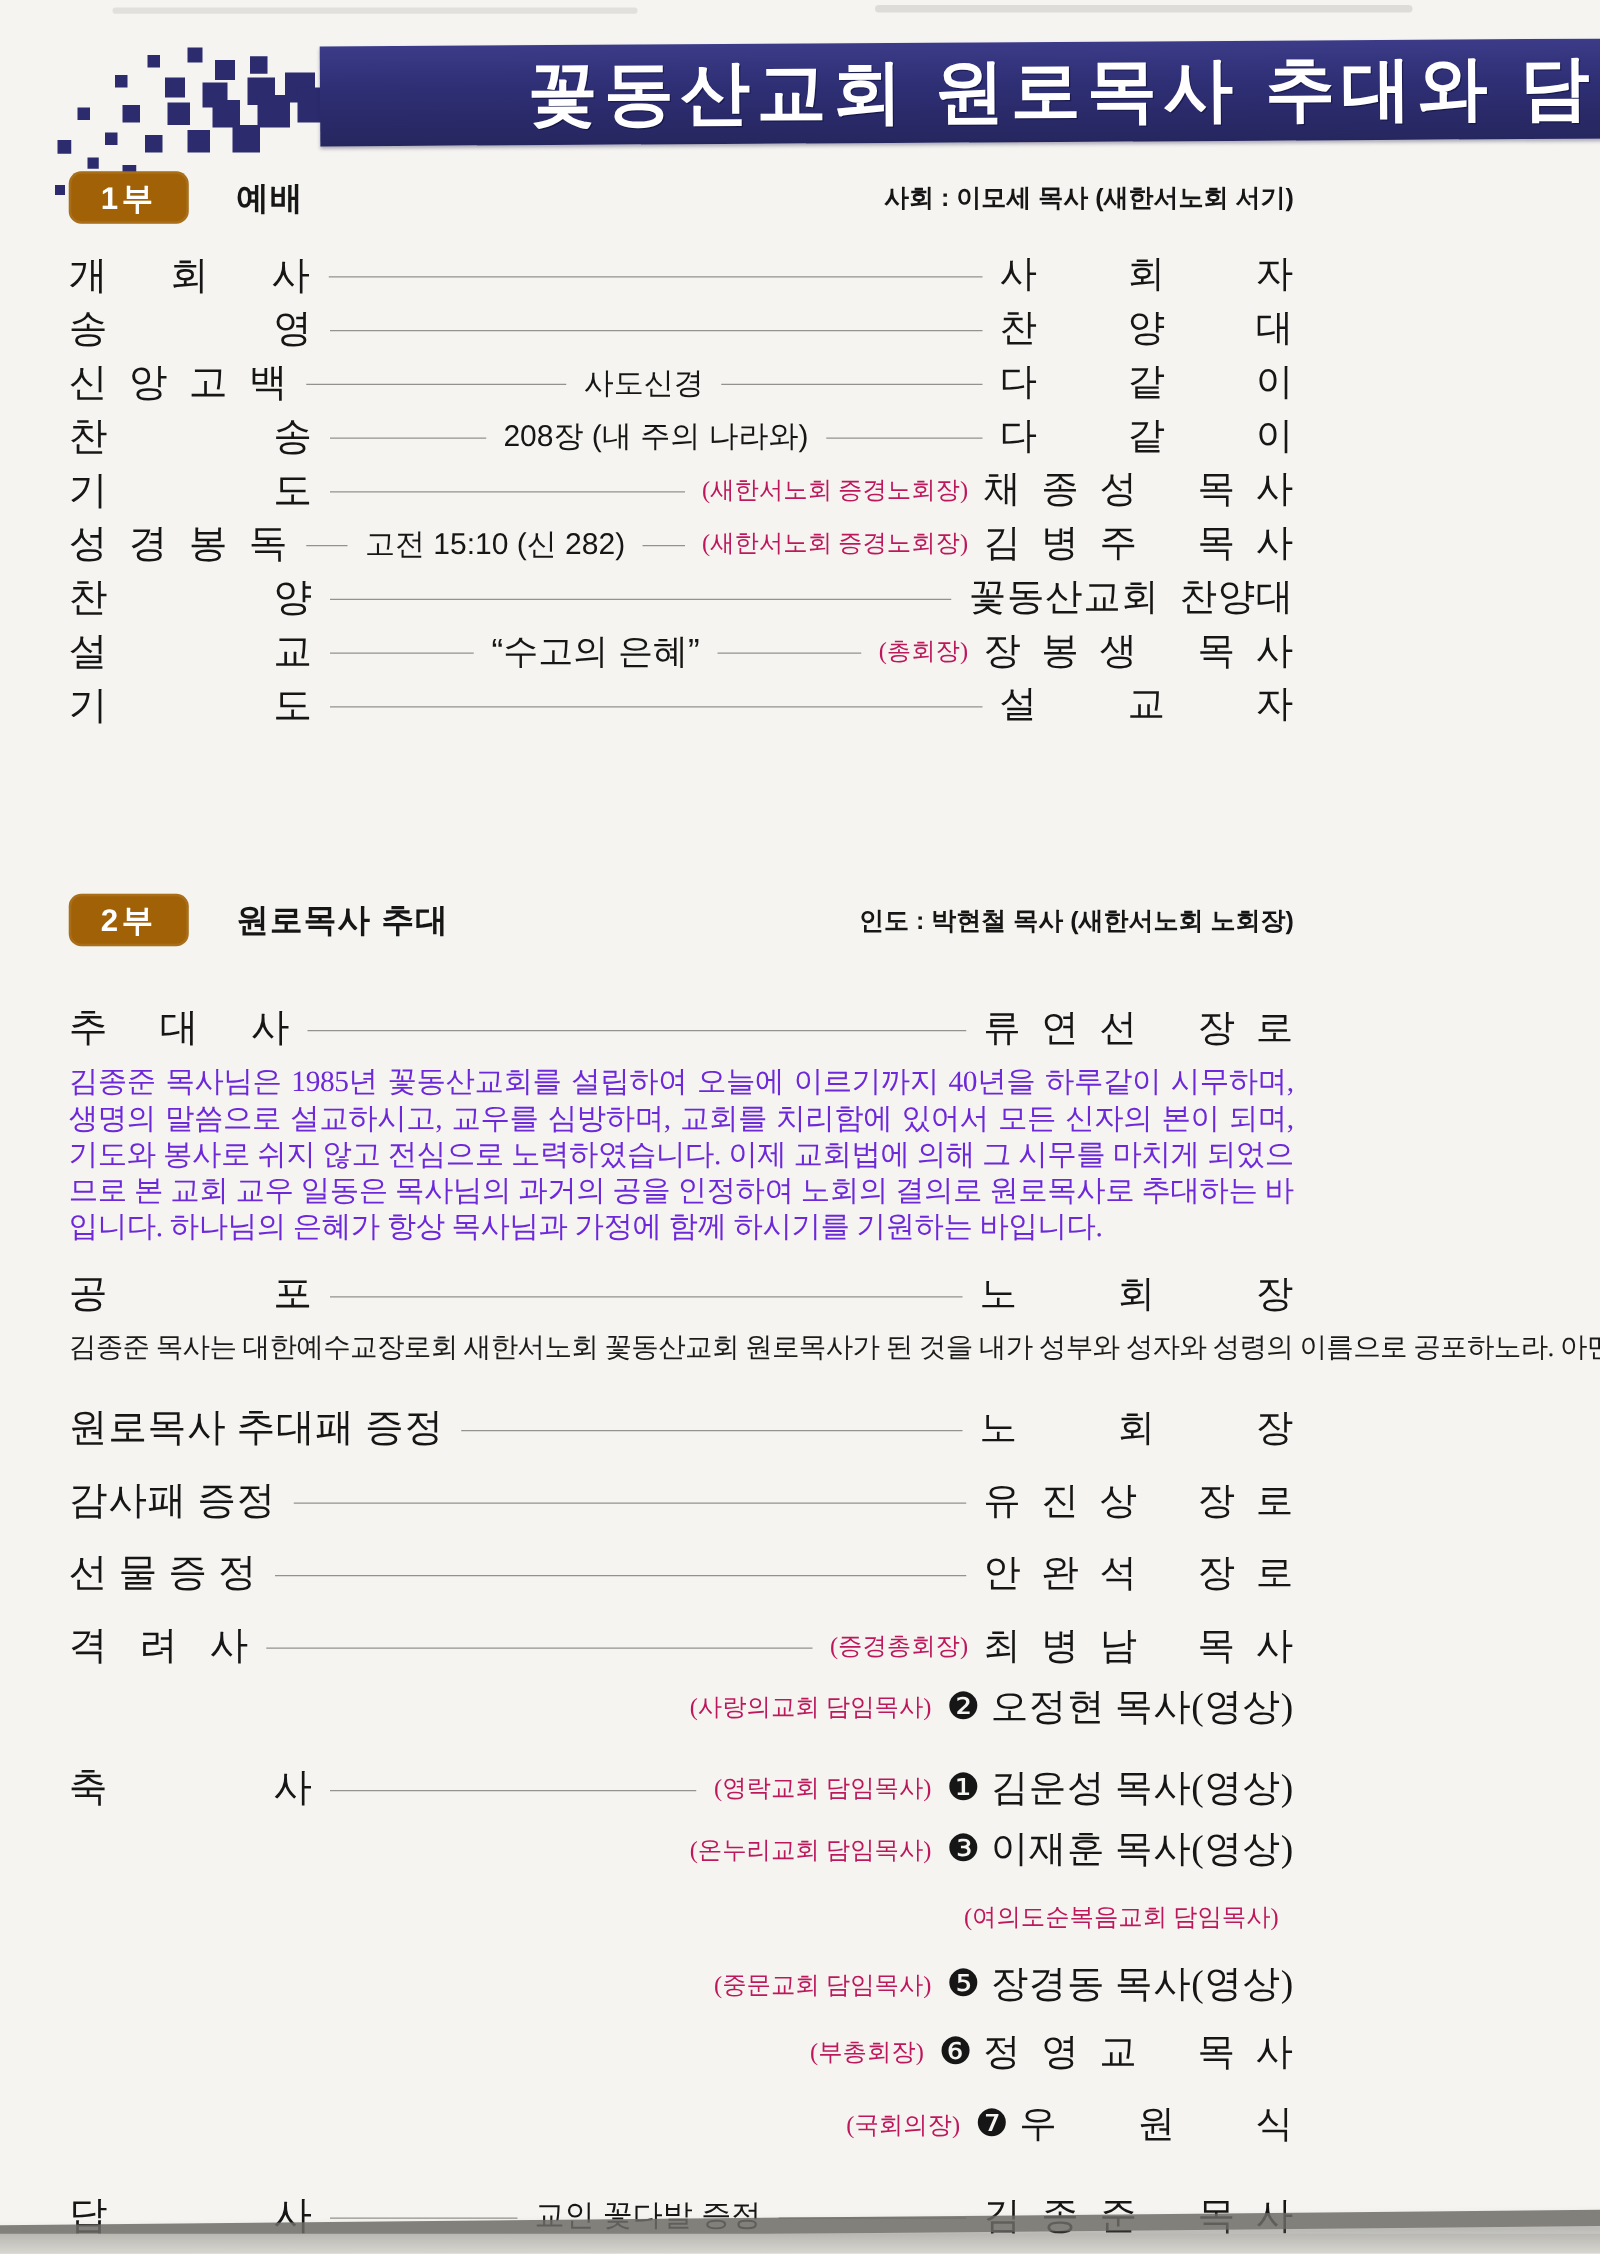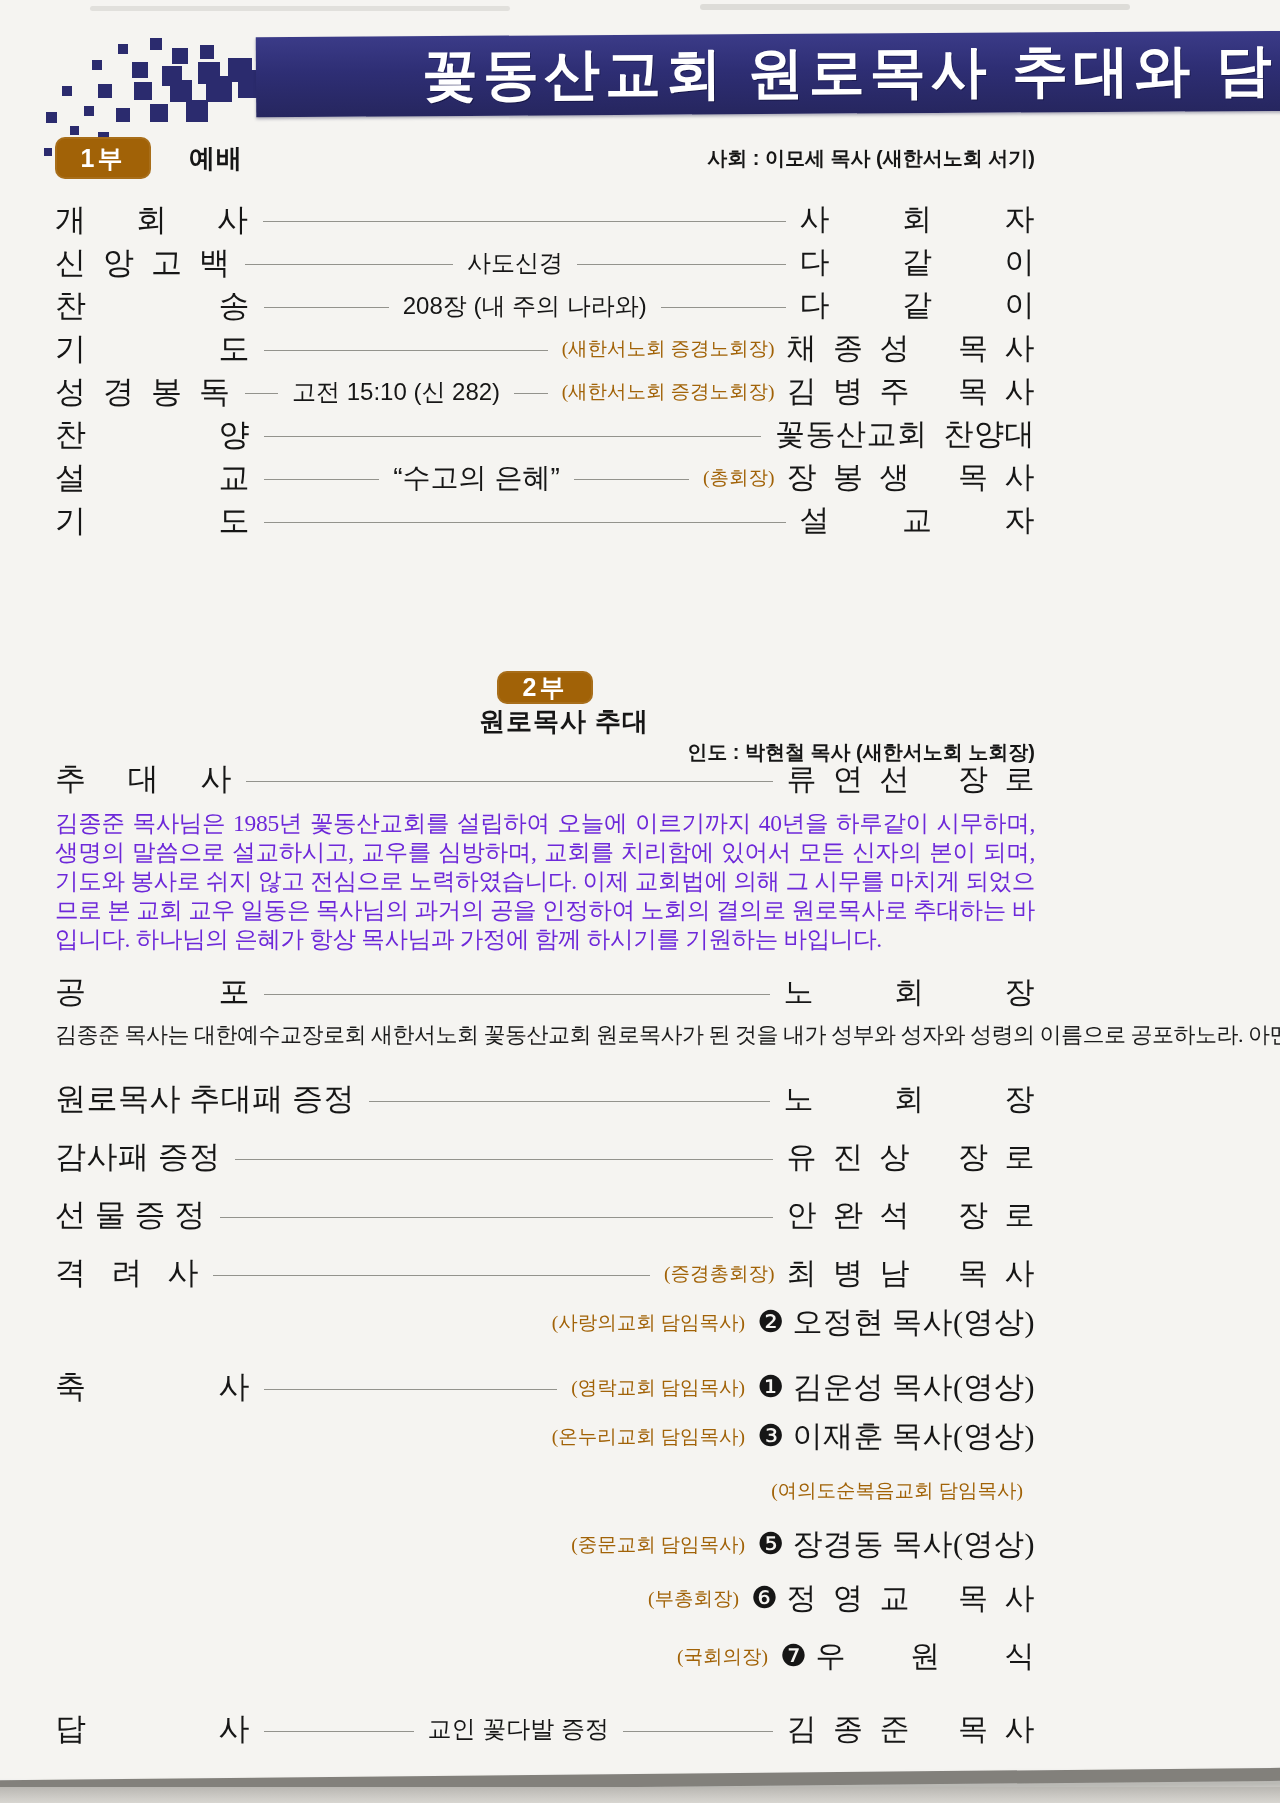--- a/index.html
+++ b/index.html
@@ -38,26 +38,26 @@
   }
   .part-title{margin-left:38px;font-family:"Liberation Sans",sans-serif;font-weight:700;font-size:26px;letter-spacing:1px;}
   .leader{margin-left:auto;font-family:"Liberation Sans",sans-serif;font-weight:700;font-size:20px;}
   .rows{margin-top:18px;}
   .row{display:flex;align-items:center;height:43px;}
   .part2 .row{height:44px;}
   .lbl{white-space:pre;font-size:31px;letter-spacing:.5px;}
   .line{flex:1 1 auto;border-top:1.2px solid #93938d;margin:0 14px;transform:translateY(2px);}
   .ctr{white-space:pre;font-family:"Liberation Sans",sans-serif;font-weight:400;font-size:24px;}
   .ctr.big{font-size:28px;}
-  .note{white-space:pre;font-size:19.5px;margin-right:12px;color:#a16207;}
+  .note{white-space:pre;font-size:19.5px;margin-right:12px;color:#be185d;}
   .nm{white-space:pre;font-size:30px;letter-spacing:.5px;}
   .row.end{justify-content:flex-end;height:50px;}
   .para{margin-top:8px;font-size:23.5px;line-height:29px;text-align:justify;color:#6d28d9;letter-spacing:-.3px;}
   .decl{margin-top:6px;font-size:22px;white-space:nowrap;color:#1b1b1b;letter-spacing:-.5px;}
-  .mt-part2{margin-top:129px;flex-direction:column;}
+  .mt-part2{margin-top:129px;}
   .mt42{margin-top:42px;}
   .mt16{margin-top:16px;}
   .mt27{margin-top:27px;}
   .mt14{margin-top:14px;}
   .mt18{margin-top:18px;}
   .mt8{margin-top:8px;}
   .mt4{margin-top:4px;}
   .mt2{margin-top:2px;}
   .mt26{margin-top:26px;}
 </style>
@@ -108,20 +108,25 @@
       <span class="leader">사회 : 이모세 목사 (새한서노회 서기)</span>
     </div>
     <div class="rows">
 
       <div class="row">
         <span class="lbl">개      회      사</span>
         <span class="line"></span>
         <span class="nm">사         회         자</span>
       </div>
 
+      <div class="row">
+        <span class="lbl">송                영</span>
+        <span class="line"></span>
+        <span class="nm">찬         양         대</span>
+      </div>
 
       <div class="row">
         <span class="lbl">신  앙  고  백</span>
         <span class="line"></span>
         <span class="ctr">사도신경</span>
         <span class="line"></span>
         <span class="nm">다         같         이</span>
       </div>
 
       <div class="row">

